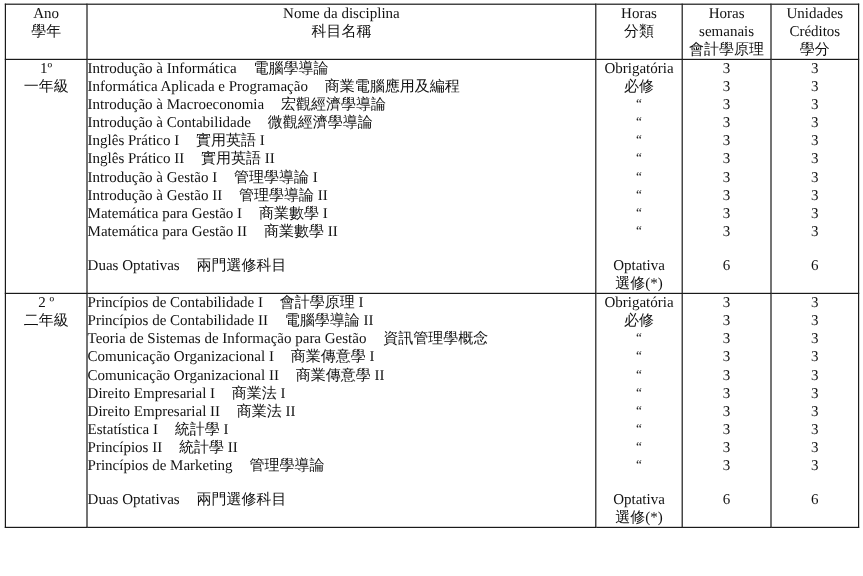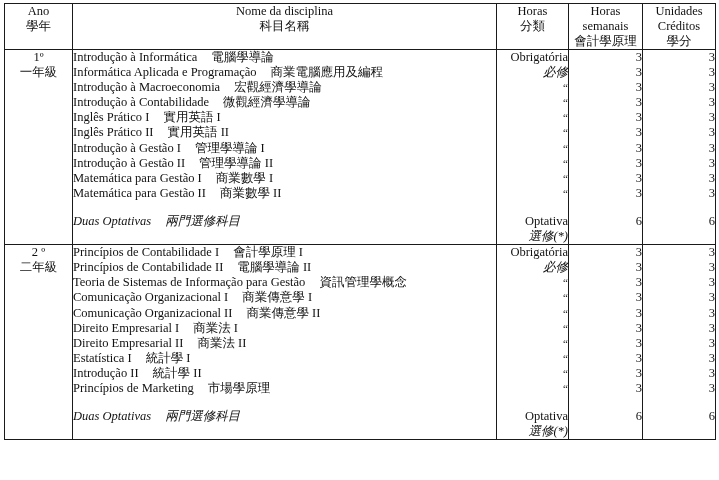--- a/index.html
+++ b/index.html
@@ -59,30 +59,30 @@
   .courses-cell {
     padding: 5px 2px 5px 6px;
   }
   .course-row {
     font-size: 12.5px;
     line-height: 15.1px;
     white-space: nowrap;
   }
   .course-row .pt { }
   .course-row .zh { padding-left: 14px; }
-  .course-row.spaced { margin-top: 13px; font-style: italic; }
+  .course-row.spaced { margin-top: 13px; }
 
   .tipo-cell, .horas-cell, .unid-cell {
-    text-align: right;
+    text-align: center;
     padding: 5px 2px 5px 2px;
     font-size: 12.5px;
     line-height: 15.1px;
   }
   .tipo-cell .lbl-pt { display: block; }
-  .tipo-cell .lbl-zh { display: block; font-style: italic; }
+  .tipo-cell .lbl-zh { display: block; }
   .tipo-cell .ditto,
   .horas-cell .v,
   .unid-cell .v {
     display: block;
     line-height: 15.1px;
     height: 15.1px;
   }
   .tipo-cell .gap,
   .horas-cell .gap,
   .unid-cell .gap {
@@ -200,22 +200,22 @@
           </td>
           <td class="courses-cell">
             <div class="course-row"><span class="pt">Princípios de Contabilidade I</span><span class="zh">會計學原理 I</span></div>
             <div class="course-row"><span class="pt">Princípios de Contabilidade II</span><span class="zh">電腦學導論 II</span></div>
             <div class="course-row"><span class="pt">Teoria de Sistemas de Informação para Gestão</span><span class="zh">資訊管理學概念</span></div>
             <div class="course-row"><span class="pt">Comunicação Organizacional I</span><span class="zh">商業傳意學 I</span></div>
             <div class="course-row"><span class="pt">Comunicação Organizacional II</span><span class="zh">商業傳意學 II</span></div>
             <div class="course-row"><span class="pt">Direito Empresarial I</span><span class="zh">商業法 I</span></div>
             <div class="course-row"><span class="pt">Direito Empresarial II</span><span class="zh">商業法 II</span></div>
             <div class="course-row"><span class="pt">Estatística I</span><span class="zh">統計學 I</span></div>
-            <div class="course-row"><span class="pt">Introdução II</span><span class="zh">統計學 II</span></div>
-            <div class="course-row"><span class="pt">Princípios de Marketing</span><span class="zh">市場學原理</span></div>
+            <div class="course-row"><span class="pt">Princípios II</span><span class="zh">統計學 II</span></div>
+            <div class="course-row"><span class="pt">Princípios de Marketing</span><span class="zh">管理學導論</span></div>
             <div class="course-row spaced"><span class="pt">Duas Optativas</span><span class="zh">兩門選修科目</span></div>
           </td>
           <td class="tipo-cell">
             <span class="lbl-pt" style="display: block; line-height: 15.1px;">Obrigatória</span>
             <span class="lbl-zh" style="display: block; line-height: 15.1px;">必修</span>
             <span class="ditto" style="display: block; line-height: 15.1px;">“</span>
             <span class="ditto" style="display: block; line-height: 15.1px;">“</span>
             <span class="ditto" style="display: block; line-height: 15.1px;">“</span>
             <span class="ditto" style="display: block; line-height: 15.1px;">“</span>
             <span class="ditto" style="display: block; line-height: 15.1px;">“</span>

